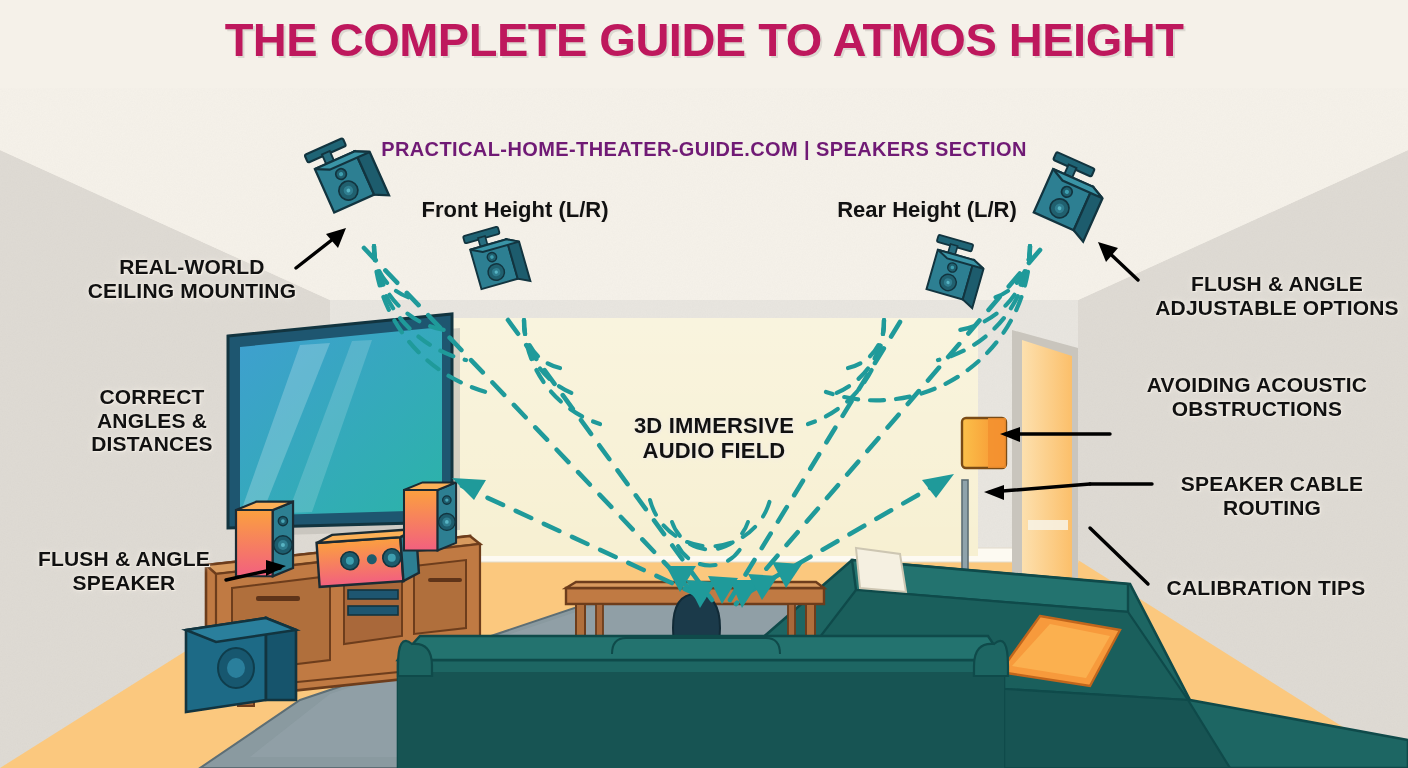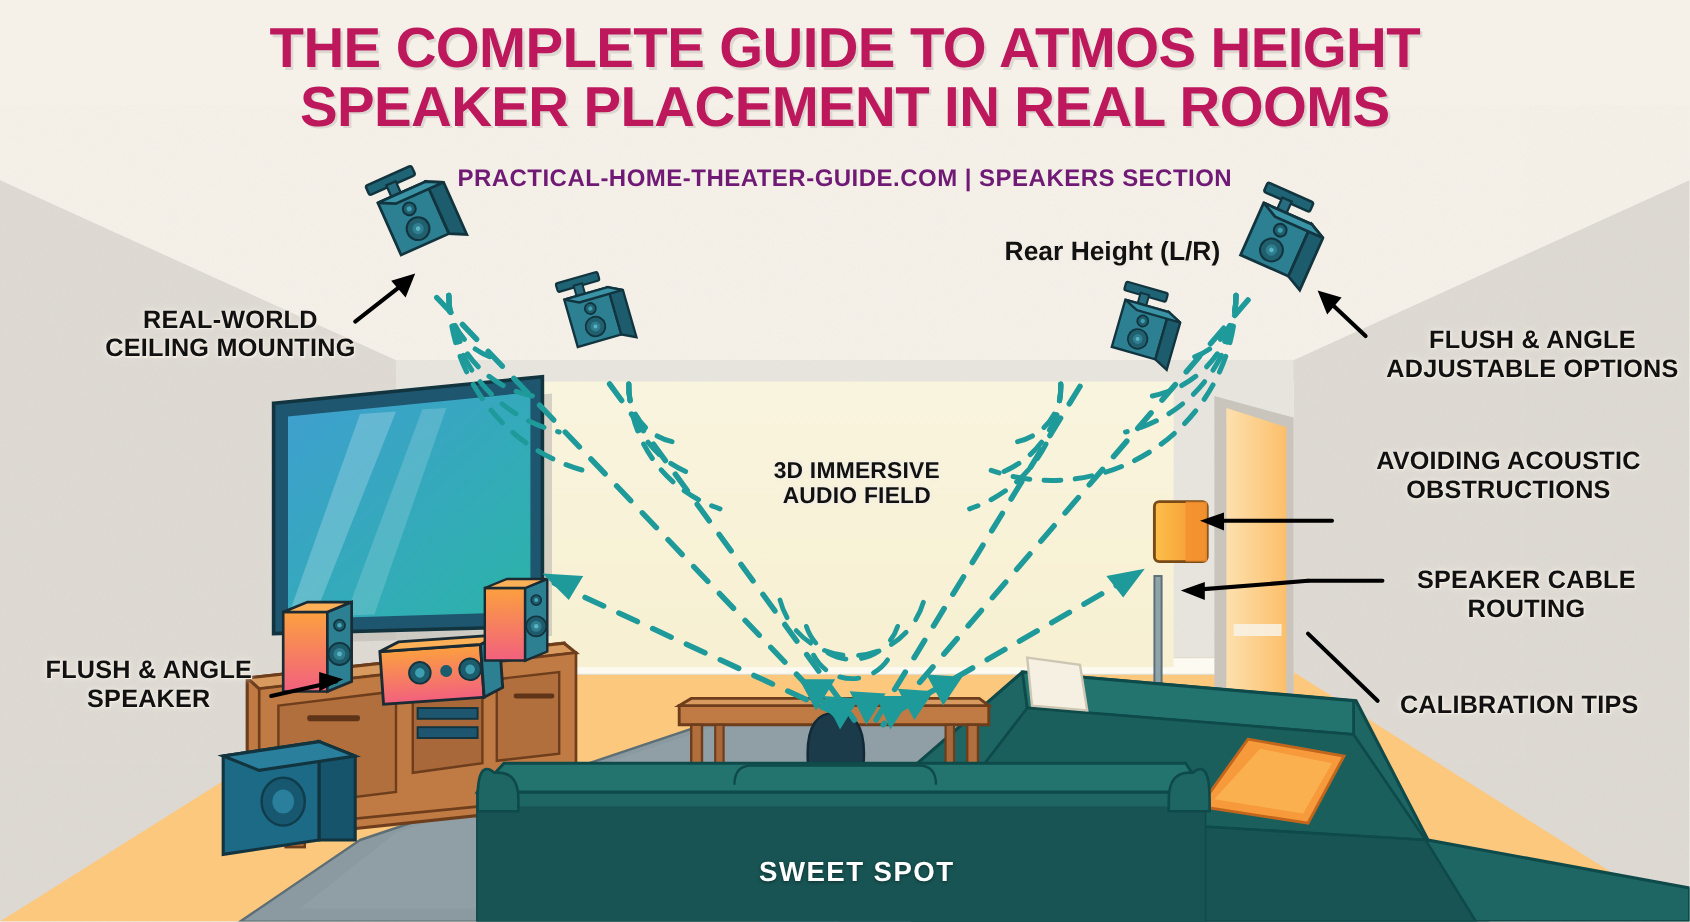--- a/index.html
+++ b/index.html
@@ -6,21 +6,21 @@
   html,body { width:1408px; height:768px; overflow:hidden; background:#f5f1e9;
     font-family:"Liberation Sans", sans-serif; }
   #stage { position:relative; width:1408px; height:768px; overflow:hidden; }
   #scene { position:absolute; inset:0; width:1408px; height:768px; }
 
   .lbl { position:absolute; font-weight:bold; color:#111; letter-spacing:.2px;
     line-height:1.12; text-align:center; white-space:pre-line;
     text-shadow:0 0 3px #f1ece4, 0 0 6px #f1ece4, 1px 1px 0 #f1ece4; }
   .lbl.cap { font-size:21px; }
   .lbl.mix { font-size:22px; font-weight:bold; letter-spacing:0; }
-  .lbl.field { font-size:19px; }
+  .lbl.field { font-size:22px;margin-top:32px; }
   .lbl.sweet { font-size:23px; color:#fff; letter-spacing:1.2px;
     text-shadow:0 1px 3px rgba(0,0,0,.45); }
 
   #ttl { position:absolute; left:0; top:16px; width:1408px; text-align:center;
     color:#be185d; font-size:47px; font-weight:bold; line-height:1.04;
     letter-spacing:-.5px; text-shadow:2px 2px 0 rgba(0,0,0,.10); }
   #ttl .l2 { display:block; }
   #sub { position:absolute; left:0; top:138px; width:1408px; text-align:center;
     color:#701a75; font-size:20px; font-weight:bold; letter-spacing:.4px; }
 </style>
@@ -264,35 +264,37 @@
       <polygon points="346,228 326,234 338,248"></polygon>
       <polygon points="286,566 266,560 266,576"></polygon>
       <polygon points="1098,242 1118,248 1106,262"></polygon>
       <polygon points="1000,434 1020,427 1020,442"></polygon>
       <polygon points="984,492 1004,485 1004,500"></polygon>
     </g>
   </svg>
 
   <div id="ttl">
     <span>THE COMPLETE GUIDE TO ATMOS HEIGHT</span>
-    <span class="l2">SPEAKER PLACEMENT IN REAL ROOMS</span>
   </div>
   <div id="sub">PRACTICAL-HOME-THEATER-GUIDE.COM | SPEAKERS SECTION</div>
 
+  <div class="lbl mix" style="left:400px; top:198px; width:230px;">Front Height (L/R)</div>
   <div class="lbl cap" style="left:72px; top:255px; width:240px;">REAL-WORLD
 CEILING MOUNTING</div>
 
   <div class="lbl mix" style="left:812px; top:198px; width:230px;">Rear Height (L/R)</div>
+  <div class="lbl cap" style="left:62px; top:385px; width:180px;">CORRECT
+ANGLES &amp;
+DISTANCES</div>
   <div class="lbl cap" style="left:16px; top:547px; width:216px;">FLUSH &amp; ANGLE
 SPEAKER</div>
 
   <div class="lbl cap" style="left:1148px; top:272px; width:258px;">FLUSH &amp; ANGLE
 ADJUSTABLE OPTIONS</div>
   <div class="lbl cap" style="left:1112px; top:373px; width:290px;">AVOIDING ACOUSTIC
 OBSTRUCTIONS</div>
   <div class="lbl cap" style="left:1152px; top:472px; width:240px;">SPEAKER CABLE
 ROUTING</div>
   <div class="lbl cap" style="left:1136px; top:576px; width:260px;">CALIBRATION TIPS</div>
 
   <div class="lbl field" style="left:574px; top:382px; width:280px;">3D IMMERSIVE
 AUDIO FIELD</div>
-  <div class="lbl sweet" style="left:574px; top:714px; width:280px;">SWEET SPOT</div>
 </div>
 
 </body></html>

